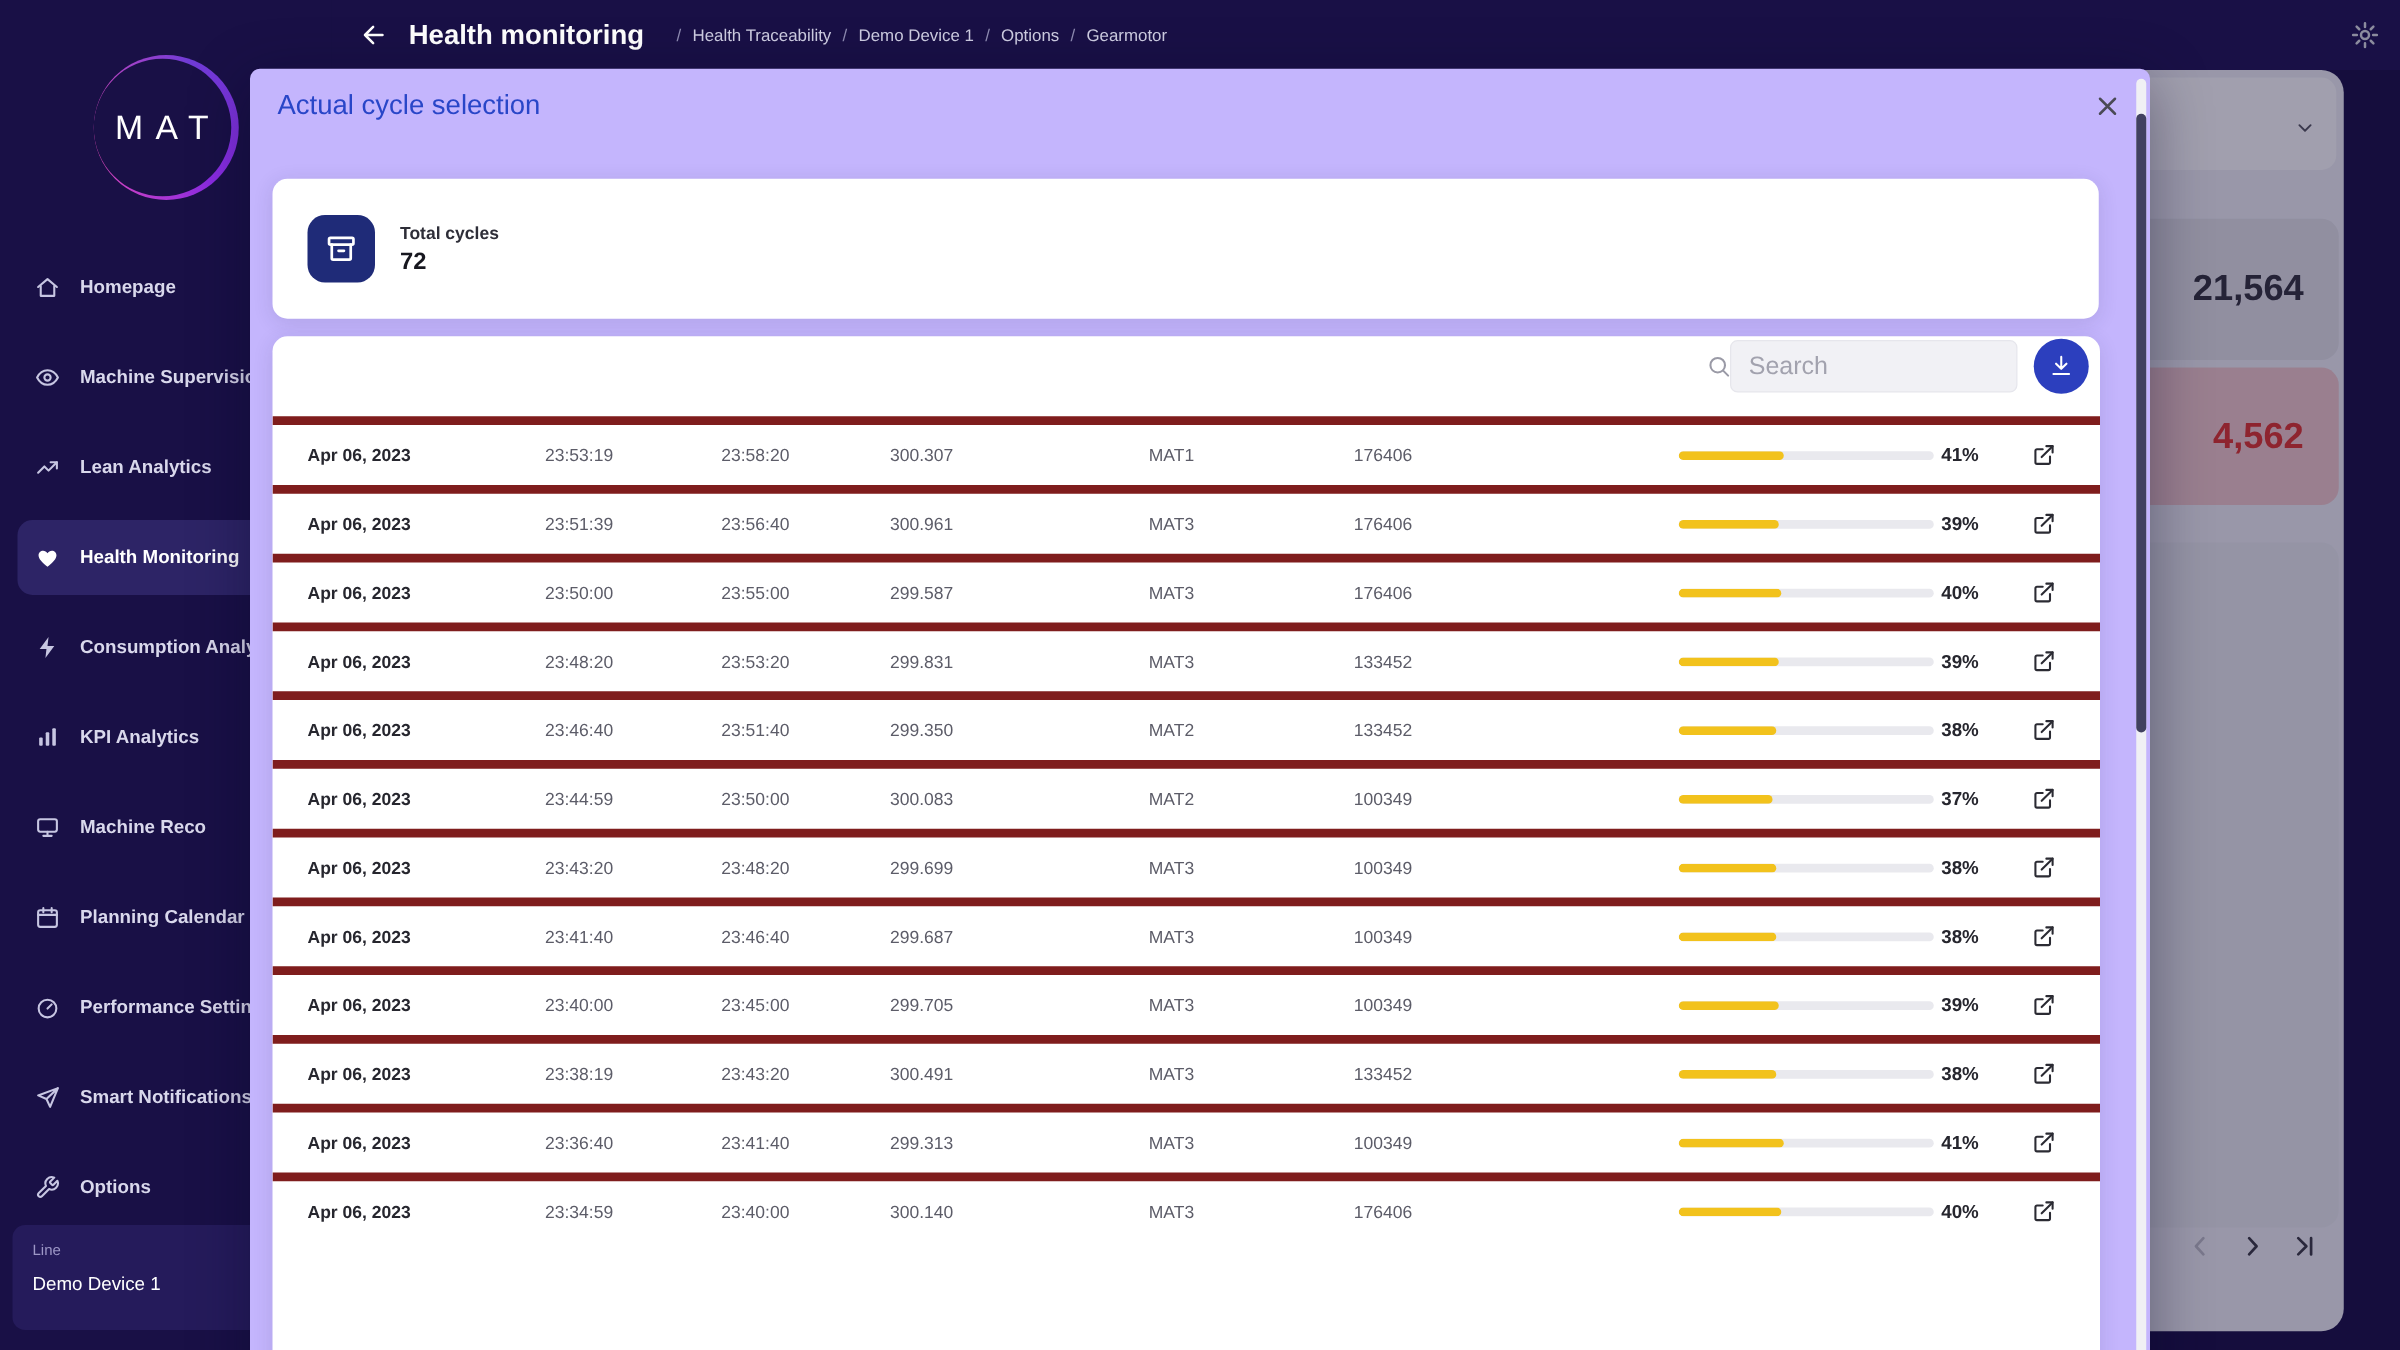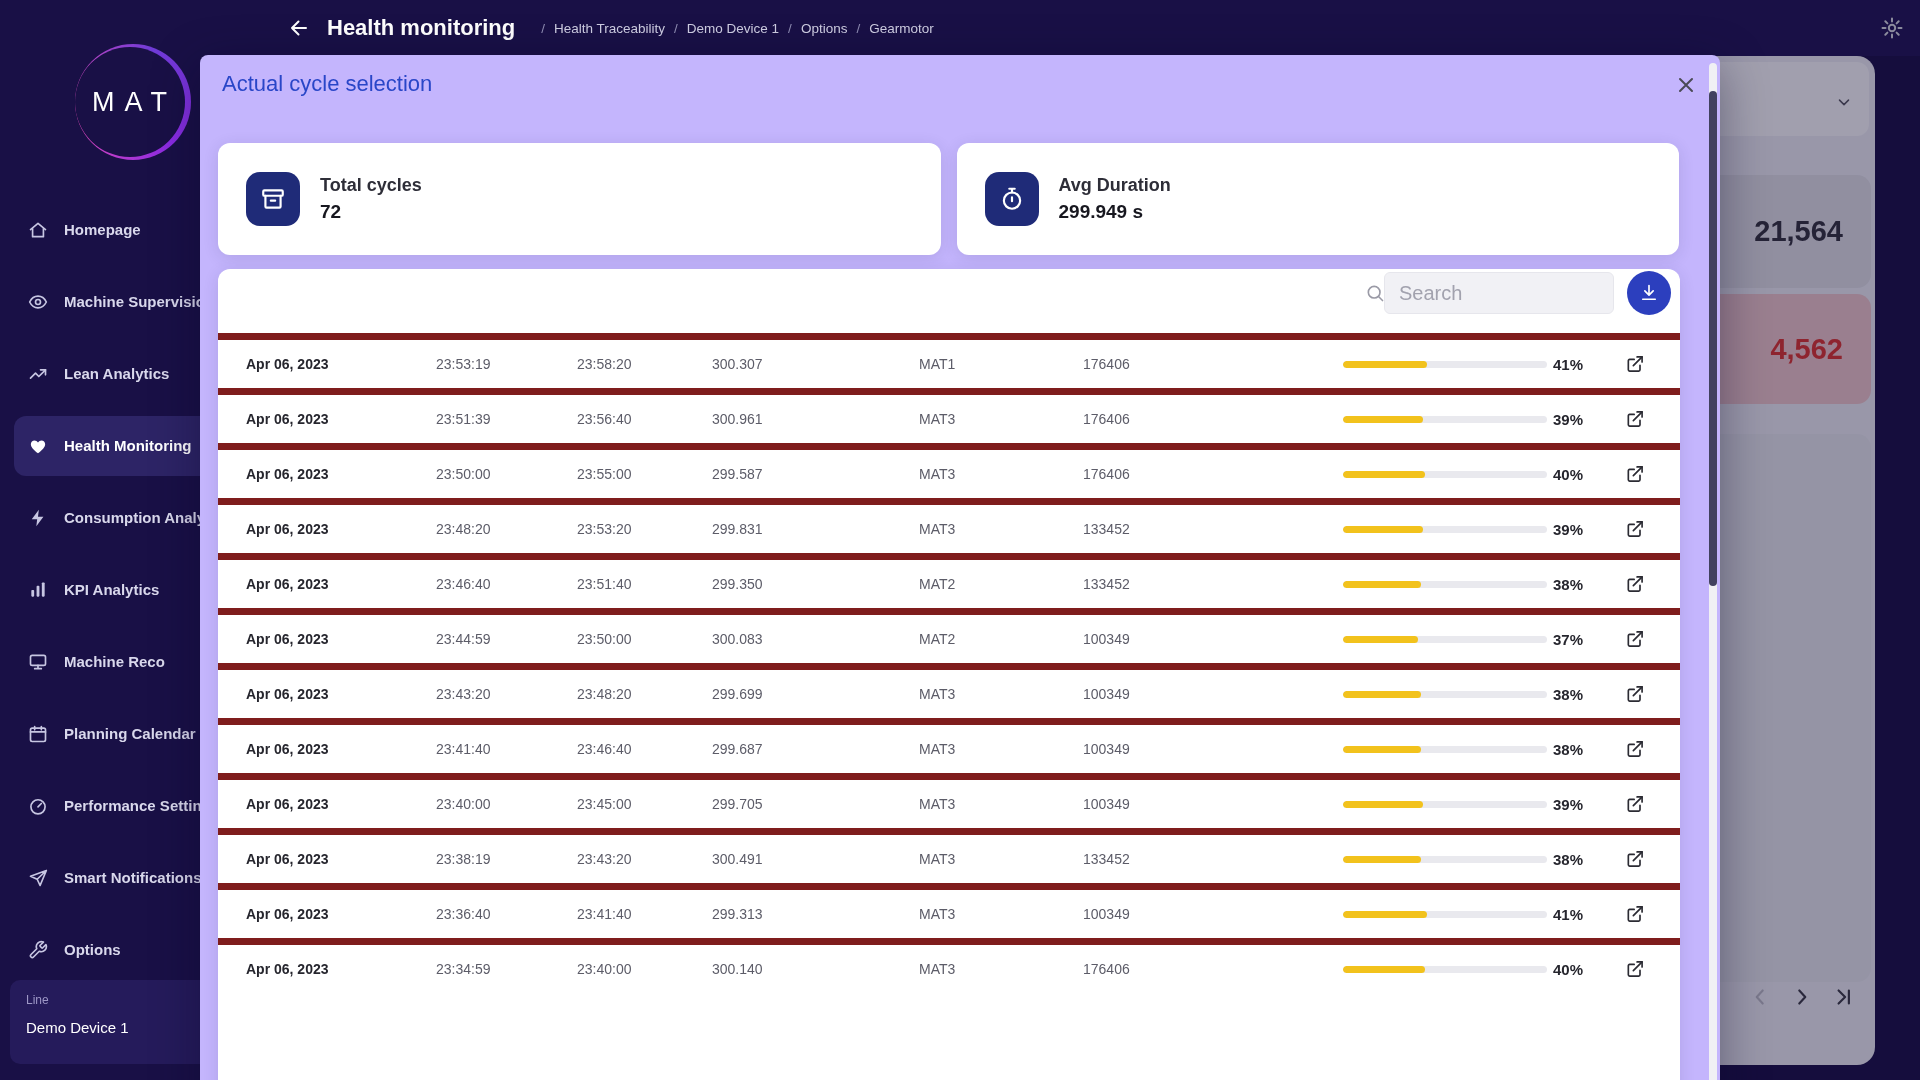--- a/index.html
+++ b/index.html
@@ -53,21 +53,21 @@
 
   
   .backdrop{position:absolute;left:265px;top:56px;right:0;bottom:0;background:rgba(15,10,48,.38);z-index:5}
   .modal{position:absolute;left:200px;top:55px;width:1520px;height:1074px;background:#c4b5fd;border-radius:8px;z-index:10;box-shadow:0 12px 48px rgba(10,8,40,.4)}
   .modal-title{position:absolute;left:22px;top:16px;font-size:22px;color:#2946c8;font-weight:500}
   .close{position:absolute;right:22px;top:18px;width:24px;height:24px;color:#4a4a55;cursor:pointer}
   .stat-cards{position:absolute;left:18px;top:88px;right:41px;display:flex;gap:16px}
   .mcard{flex:1;height:112px;background:#fff;border-radius:12px;box-shadow:0 3px 16px rgba(30,30,70,.12);display:flex;align-items:center;gap:20px;padding-left:28px}
   .mcard-ic{width:54px;height:54px;border-radius:14px;background:#1f2b78;color:#fff;display:flex;align-items:center;justify-content:center}
   .mcard-ic svg{width:26px;height:26px}
-  .mcard-label{font-size:18px;font-weight:700;color:#2e2e38}
+  .mcard-label{font-size:14px;font-weight:700;color:#2e2e38}
   .mcard-value{font-size:19px;font-weight:700;color:#17171f;margin-top:5px}
   .table-card{position:absolute;left:18px;top:214px;right:40px;bottom:12px;background:#fff;border-radius:12px;box-shadow:0 3px 16px rgba(30,30,70,.12);overflow:hidden}
   .toolbar{position:relative;height:64px}
   .searchic{position:absolute;right:295px;top:14px;width:20px;height:20px;color:#9a9aa6}
   .search{position:absolute;right:66px;top:3px;width:230px;height:42px;background:#f1f1f5;border:1px solid #e6e6ec;border-radius:6px;padding:0 14px;font-size:20px;color:#4c4c56;font-family:inherit;outline:none}
   .search::placeholder{color:#a2a2ae}
   .dl{position:absolute;right:9px;top:2px;width:44px;height:44px;border-radius:50%;background:#2c3fbe;border:none;color:#fff;display:flex;align-items:center;justify-content:center;cursor:pointer}
   .dl svg{width:20px;height:20px}
   .trow{display:grid;grid-template-columns:190px 141px 135px 207px 164px 260px 210px 58px 48px;align-items:center;height:55px;padding-left:28px;border-top:7px solid #7f1d1d;font-size:14px;color:#5c5c68}
   .thead{height:40px;border-top:none;font-size:13.5px;color:#8f8f9b}
@@ -273,32 +273,20 @@
           <svg viewBox="0 0 24 24" fill="none" stroke="currentColor" stroke-width="2" stroke-linecap="round" stroke-linejoin="round">
             <rect x="3" y="4" width="18" height="5" rx="1"></rect>
             <path d="M5 9v10a1 1 0 0 0 1 1h12a1 1 0 0 0 1-1V9M10 13.5h4"></path>
           </svg>
         </span>
       <div>
         <div class="mcard-label">Total cycles</div>
         <div class="mcard-value">72</div>
       </div>
     </div>
-    <div class="mcard">
-      <span class="mcard-ic">
-          <svg viewBox="0 0 24 24" fill="none" stroke="currentColor" stroke-width="2" stroke-linecap="round" stroke-linejoin="round">
-            <circle cx="12" cy="13.5" r="7.5"></circle>
-            <path d="M12 10.5V14M9.5 2.5h5M12 2.5V6"></path>
-          </svg>
-        </span>
-      <div>
-        <div class="mcard-label">Avg Duration</div>
-        <div class="mcard-value">299.949 s</div>
-      </div>
-    </div>
   </div>
 
   <div class="table-card">
     <div class="toolbar">
       <span class="ic searchic">
           <svg viewBox="0 0 24 24" fill="none" stroke="currentColor" stroke-width="2" stroke-linecap="round" stroke-linejoin="round">
             <circle cx="11" cy="11" r="7"></circle>
             <path d="M16.2 16.2 21 21"></path>
           </svg>
         </span>

